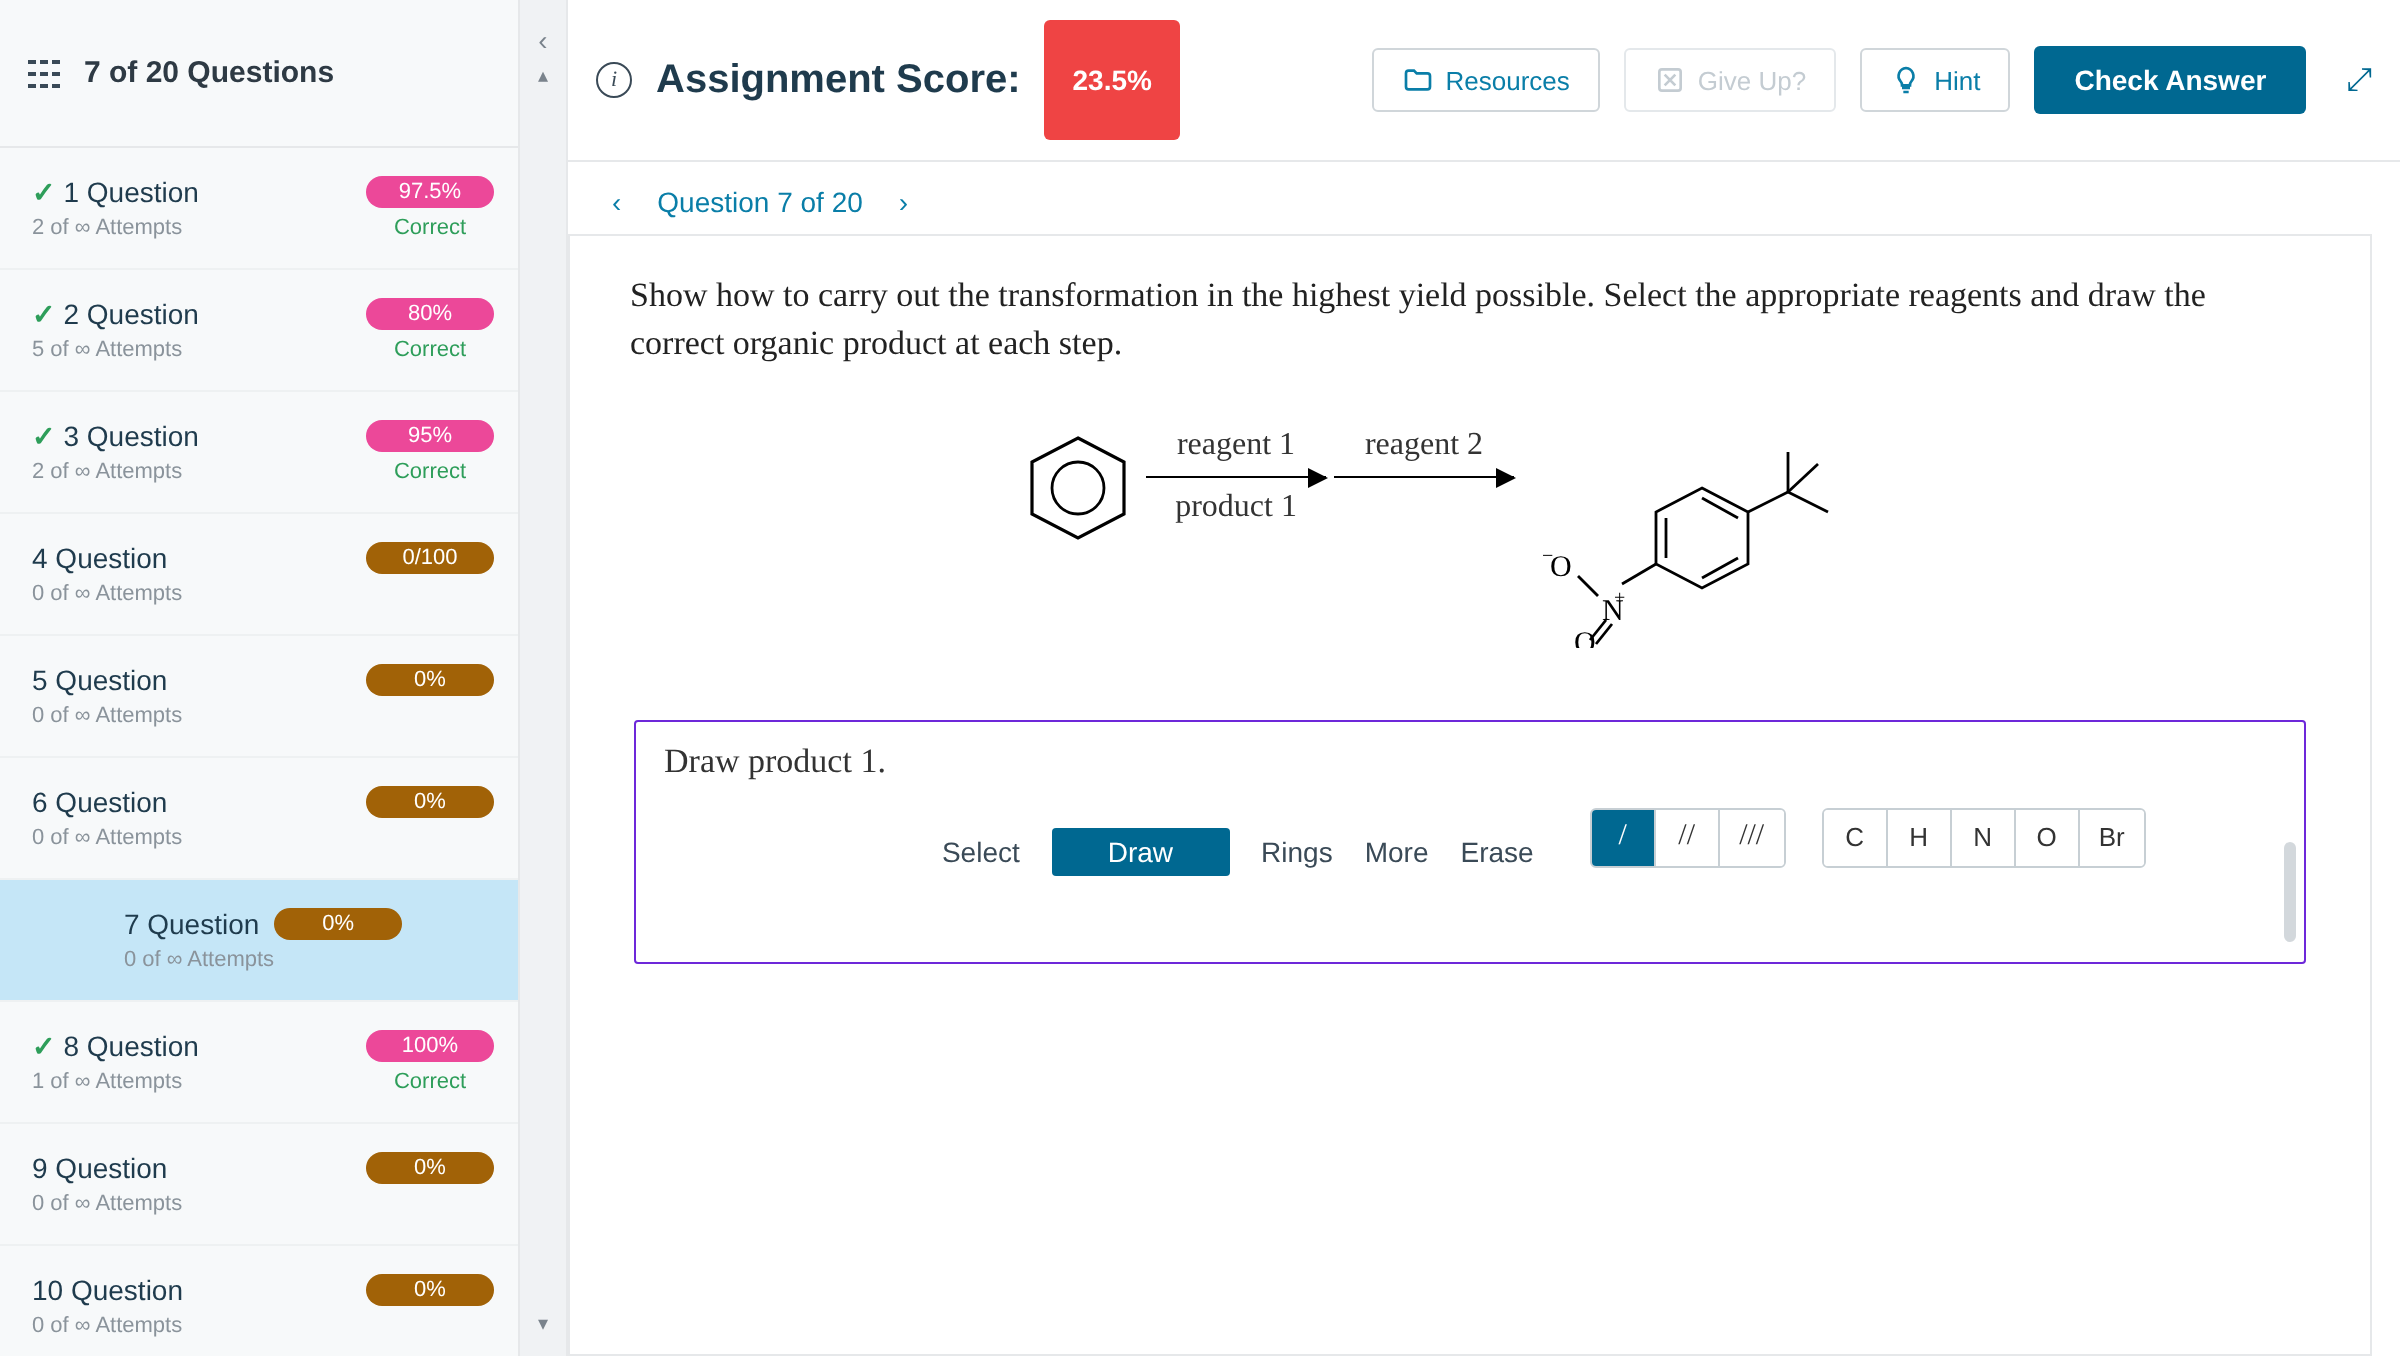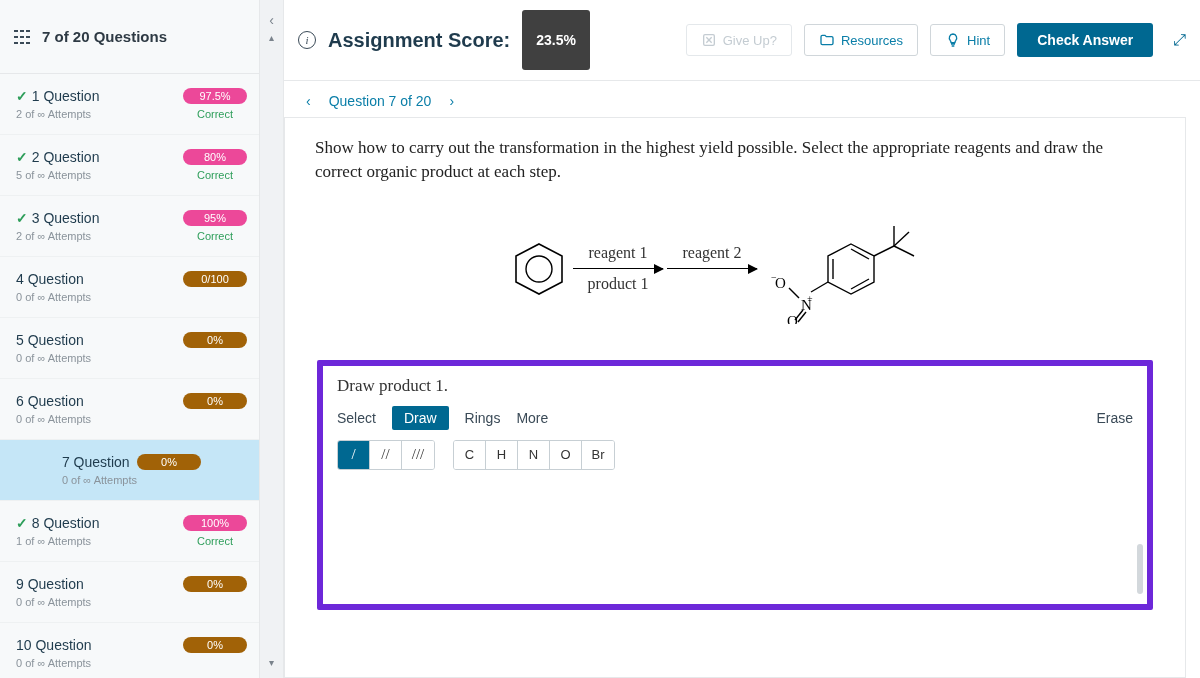--- a/index.html
+++ b/index.html
@@ -25,52 +25,52 @@
 .q-status{font-size:11px;color:#2e9e5a}
 
 .collapse-strip{width:24px;background:#f0f2f4;border-right:1px solid #e6e8ea;display:flex;flex-direction:column;align-items:center;padding-top:12px;gap:4px;}
 .chev{color:#7a838c;font-size:14px;cursor:pointer;user-select:none}
 .scroll-arrow{color:#7a838c;font-size:10px}
 
 .main{flex:1;display:flex;flex-direction:column;height:100%;}
 .topbar{display:flex;align-items:center;padding:10px 14px;border-bottom:1px solid #e6e8ea;gap:12px}
 .info-icon{width:18px;height:18px;border:1.5px solid #3a4a57;border-radius:50%;display:flex;align-items:center;justify-content:center;font-size:11px;color:#3a4a57;font-family:serif;font-style:italic}
 .score-label{font-weight:600;font-size:20px;color:#1f3b4d}
-.score-pill{background:#404040;color:#fff;padding:22px 14px;border-radius:3px;font-size:14px;font-weight:600}
+.score-pill{background:#ef4444;color:#fff;padding:22px 14px;border-radius:3px;font-size:14px;font-weight:600}
 .topbar-spacer{flex:1}
 .top-btn{display:flex;align-items:center;gap:6px;border:1px solid #d0d6da;border-radius:3px;padding:7px 14px;font-size:13px;color:#0a7ea8;background:#fff;cursor:pointer}
 .top-btn.disabled{color:#c4ccd2;border-color:#e4e8eb;cursor:default}
 .check-btn{background:#006891;color:#fff;border:none;padding:9px 20px;border-radius:3px;font-size:14px;font-weight:600;cursor:pointer}
 .fs-icon{margin-left:8px;color:#006891;font-size:16px;cursor:pointer}
 
 .subbar{display:flex;align-items:center;gap:14px;padding:12px 18px 8px 18px;color:#0a7ea8;font-size:14px}
 .subbar .chevron{color:#0a7ea8;cursor:pointer;padding:0 4px}
 
 .content{flex:1;margin:0 14px 0 0;border:1px solid #e6e8ea;overflow:auto;padding:18px 30px;position:relative;display:flex;flex-direction:column}
 .prompt{font-family:"Times New Roman",serif;font-size:17px;line-height:1.4;color:#222;max-width:820px}
 
-.diagram{margin:30px 0 30px 0;display:flex;align-items:center;justify-content:center;gap:4px}
+.diagram{margin:30px 0 30px 0;display:flex;align-items:flex-start;justify-content:center;gap:4px}
 .benz{width:60px;height:60px}
 .arrblock{display:flex;flex-direction:column;align-items:center;font-family:"Times New Roman",serif;font-size:16px}
 .arrblock .arr{width:90px;border-top:1.5px solid #000;position:relative}
 .arrblock .arr::after{content:"";position:absolute;right:-1px;top:-5px;border-left:10px solid #000;border-top:5px solid transparent;border-bottom:5px solid transparent}
 .arrblock .above{margin-bottom:6px}
 .arrblock .below{margin-top:6px}
 
 .answer-row{display:flex;gap:30px;margin-top:6px;padding:0 2px}
 .answer-col{flex:1;display:flex;flex-direction:column;gap:14px}
 .answer-label{font-family:"Times New Roman",serif;font-size:17px}
 .dropdown{border:1px solid #c7cfd4;border-radius:3px;height:30px;display:flex;align-items:center;justify-content:flex-end;padding:0 10px;color:#8a939b;background:#fcfdfd;cursor:pointer}
 .dropdown::after{content:"▾";font-size:11px;color:#8a939b}
 
-.draw-panel{border:6px solid #6d28d9;border-radius:2px;flex:1;display:flex;flex-direction:column}
+.draw-panel{border:1px solid #6d28d9;border-radius:2px;flex:1;display:flex;flex-direction:row}
 .draw-header{padding:10px 14px 0 14px;font-family:"Times New Roman",serif;font-size:17px}
 .draw-tabs{display:flex;gap:16px;padding:10px 14px 0 14px;font-size:14px;align-items:center}
 .tab{color:#3a4a57;cursor:pointer}
-.tab.active{background:#006891;color:#fff;padding:4px 12px;border-radius:2px}
+.tab.active{background:#006891;color:#fff;padding:4px 28px;border-radius:2px}
 .erase{margin-left:auto;color:#3a4a57;cursor:pointer}
 .bond-elem-row{display:flex;gap:18px;padding:10px 14px 14px 14px;align-items:center}
 .bond-group{display:flex;border:1px solid #c7cfd4;border-radius:3px;overflow:hidden}
 .bond-btn{width:32px;height:28px;display:flex;align-items:center;justify-content:center;font-family:"Times New Roman",serif;font-size:15px;border-right:1px solid #c7cfd4;background:#fff;cursor:pointer}
 .bond-btn:last-child{border-right:none}
 .bond-btn.active{background:#006891;color:#fff}
 .elem-group{display:flex;gap:0;border:1px solid #c7cfd4;border-radius:3px;overflow:hidden}
 .elem-btn{width:32px;height:28px;display:flex;align-items:center;justify-content:center;font-size:13px;border-right:1px solid #c7cfd4;background:#fff;cursor:pointer}
 .elem-btn:last-child{border-right:none}
 .canvas-area{flex:1;min-height:120px;position:relative}
@@ -216,32 +216,32 @@
   <div style="flex:1"></div>
   <span class="scroll-arrow" style="margin-bottom:10px">▾</span>
 </div>
 
 <div class="main">
   <div class="topbar">
     <span class="info-icon">i</span>
     <span class="score-label">Assignment Score:</span>
     <span class="score-pill">23.5%</span>
     <span class="topbar-spacer"></span>
+    <button class="top-btn">
+      <svg class="icon-svg" viewBox="0 0 24 24" fill="none" stroke="#0a7ea8" stroke-width="2">
+          <path d="M3 7a2 2 0 012-2h4l2 2h8a2 2 0 012 2v8a2 2 0 01-2 2H5a2 2 0 01-2-2V7z"></path>
+        </svg>
+      <span>Resources</span>
+    </button>
     <button class="top-btn disabled">
       <svg class="icon-svg" viewBox="0 0 24 24" fill="none" stroke="#c4ccd2" stroke-width="2">
           <rect x="4" y="4" width="16" height="16" rx="2"></rect>
           <path d="M8 8l8 8M16 8l-8 8"></path>
         </svg>
       <span>Give Up?</span>
-    </button>
-    <button class="top-btn">
-      <svg class="icon-svg" viewBox="0 0 24 24" fill="none" stroke="#0a7ea8" stroke-width="2">
-          <path d="M3 7a2 2 0 012-2h4l2 2h8a2 2 0 012 2v8a2 2 0 01-2 2H5a2 2 0 01-2-2V7z"></path>
-        </svg>
-      <span>Resources</span>
     </button>
     <button class="top-btn">
       <svg class="icon-svg" viewBox="0 0 24 24" fill="none" stroke="#0a7ea8" stroke-width="2">
           <path d="M9 18h6M10 21h4M12 3a6 6 0 00-4 10c1 1 1 2 1 3h6c0-1 0-2 1-3a6 6 0 00-4-10z"></path>
         </svg>
       <span>Hint</span>
     </button>
     <button class="check-btn">Check Answer</button>
     <span class="fs-icon">⤢</span>
   </div>

